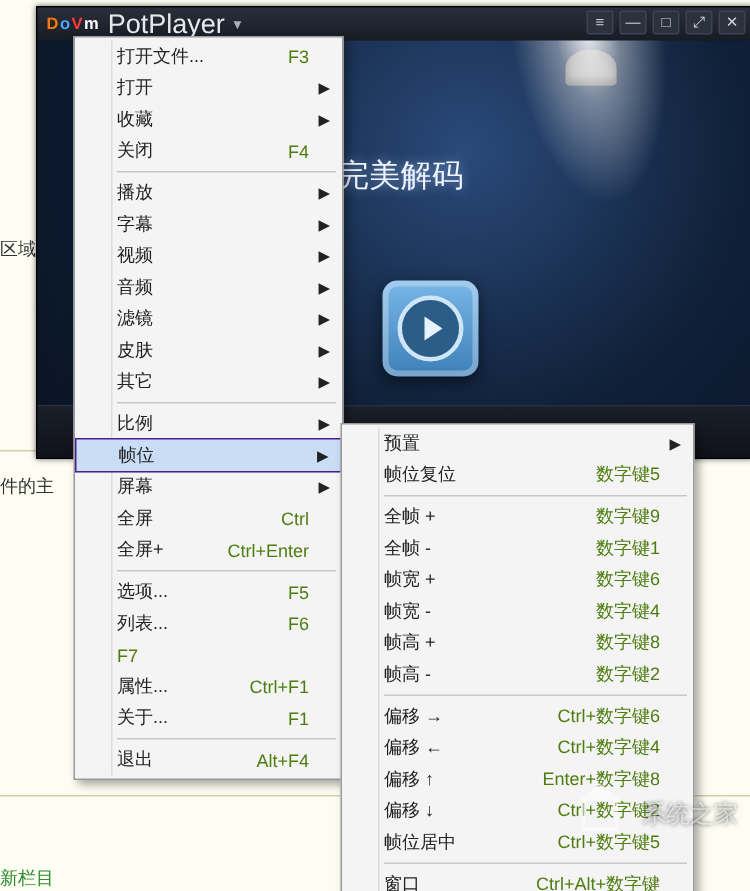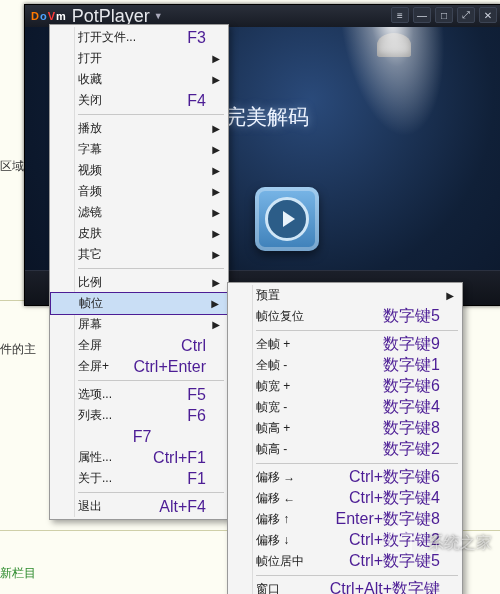--- a/index.html
+++ b/index.html
@@ -190,31 +190,30 @@
     width: 234px;
   }
   .menu-item {
     display: flex;
     align-items: center;
     height: 21px;
     padding: 0 22px 0 28px;
     color: #222;
     position: relative;
     white-space: nowrap;
-    justify-content: center;
   }
   .menu-item.highlight {
     background: #c9def5;
     border: 1px solid #4c1d95;
     margin: -1px 0;
   }
   .menu-item .label { flex: 1; }
   .menu-item .shortcut {
-    color: #4c1d95;
-    font-size: 16px;
+    color: #4d7c0f;
+    font-size: 12px;
   }
   .menu-item .arrow {
     position: absolute;
     right: 8px;
     font-size: 10px;
     color: #222;
   }
   .menu-sep {
     height: 1px;
     margin: 3px 4px 3px 28px;
@@ -257,22 +256,22 @@
     border-bottom: 12px solid rgba(255,255,255,0.5);
   }
 </style>
 </head>
 <body>
 
 <div class="page-bg">
   <div class="hr-line" style="top:300px;"></div>
   <div class="hr-line" style="top:530px;"></div>
   <span class="bg-text" style="left:0; top:158px;">区域进</span>
-  <span class="bg-text" style="left:0; top:341px;font-family:Liberation Mono, monospace;">件的主</span>
-  <span class="bg-text bg-green" style="left:0; top:565px;">新栏目</span>
+  <span class="bg-text" style="left:0; top:316px;font-family:Liberation Mono, monospace;">件的主</span>
+  <span class="bg-text bg-green" style="left:0; top:577px;">新栏目</span>
 </div>
 
 <div class="player-window">
   <div class="titlebar">
     <span class="logo">
       <span class="d">D</span>
         <span class="o">o</span>
         <span class="v">V</span>
         <span class="m">m</span>
     </span>

